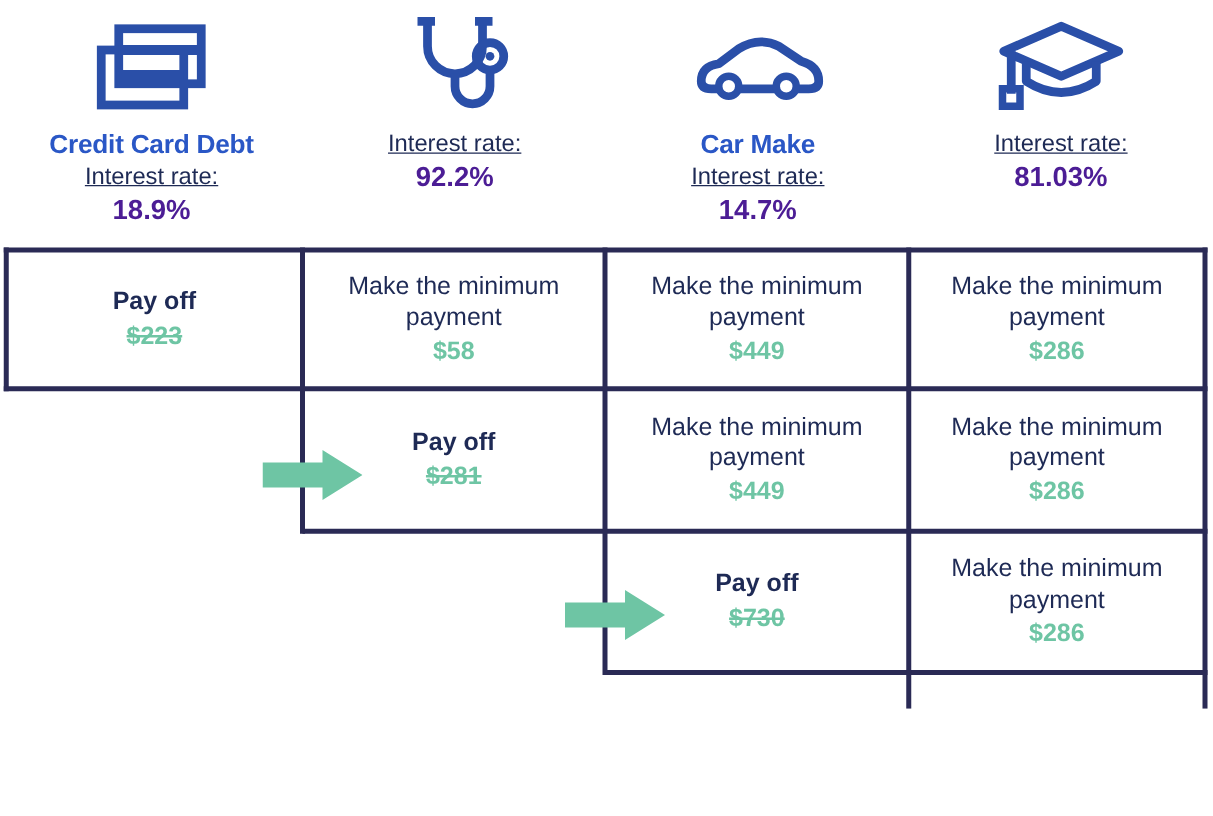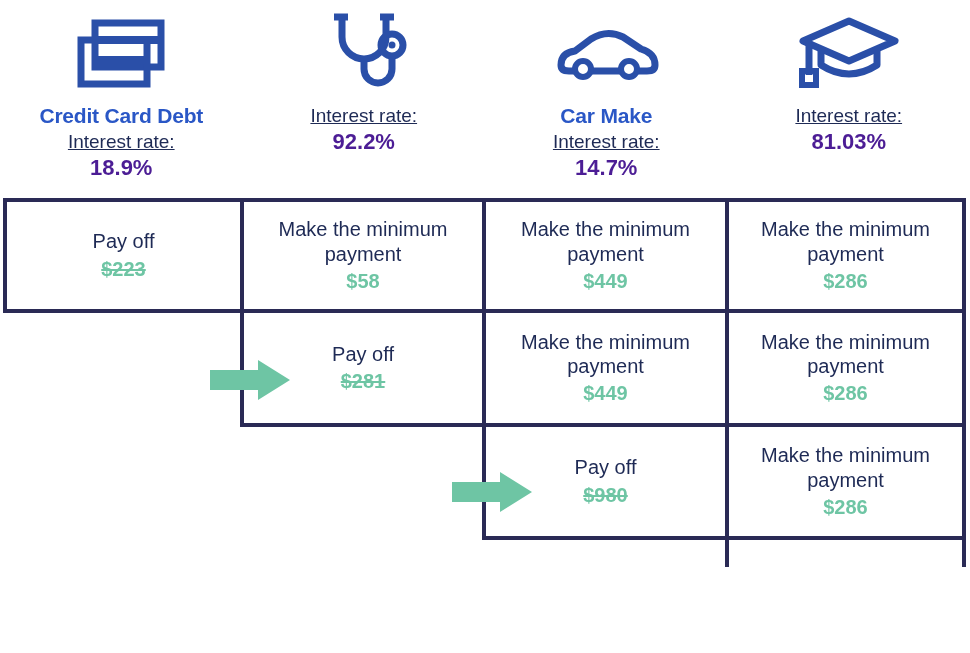--- a/index.html
+++ b/index.html
@@ -81,21 +81,21 @@
     text-align: center;
     background: transparent;
   }
   .cell .action {
     font-size: 20px;
     color: #1E2A55;
     line-height: 1.22;
     padding: 0 8px;
   }
   .cell.payoff .action {
-    font-weight: normal;
+    font-weight: bold;
   }
   .cell .amount {
     font-size: 20px;
     font-weight: bold;
     color: #6EC5A4;
     line-height: 1.3;
     margin-top: 2px;
   }
   .cell.payoff .amount {
     text-decoration: line-through;
@@ -236,21 +236,21 @@
   </div>
 
   <div class="arrow" style="left:452px; top:472px;">
     <svg width="80" height="40" viewBox="0 0 80 40" aria-hidden="true">
       <path d="M0 10 H48 V0 L80 20 L48 40 V30 H0 Z" fill="#6EC5A4"></path>
     </svg>
   </div>
 
   <div class="cell payoff" style="left:486px; top:427px; width:239px; height:109px;">
     <div class="action">Pay off</div>
-    <div class="amount">$980</div>
+    <div class="amount">$730</div>
   </div>
 
   <div class="cell minimum" style="left:729px; top:427px; width:233px; height:109px;">
     <div class="action">Make the minimum payment</div>
     <div class="amount">$286</div>
   </div>
 
   <div class="arrow" style="left:695px; top:584px;">
     <svg width="80" height="40" viewBox="0 0 80 40" aria-hidden="true">
       <path d="M0 10 H48 V0 L80 20 L48 40 V30 H0 Z" fill="#6EC5A4"></path>

